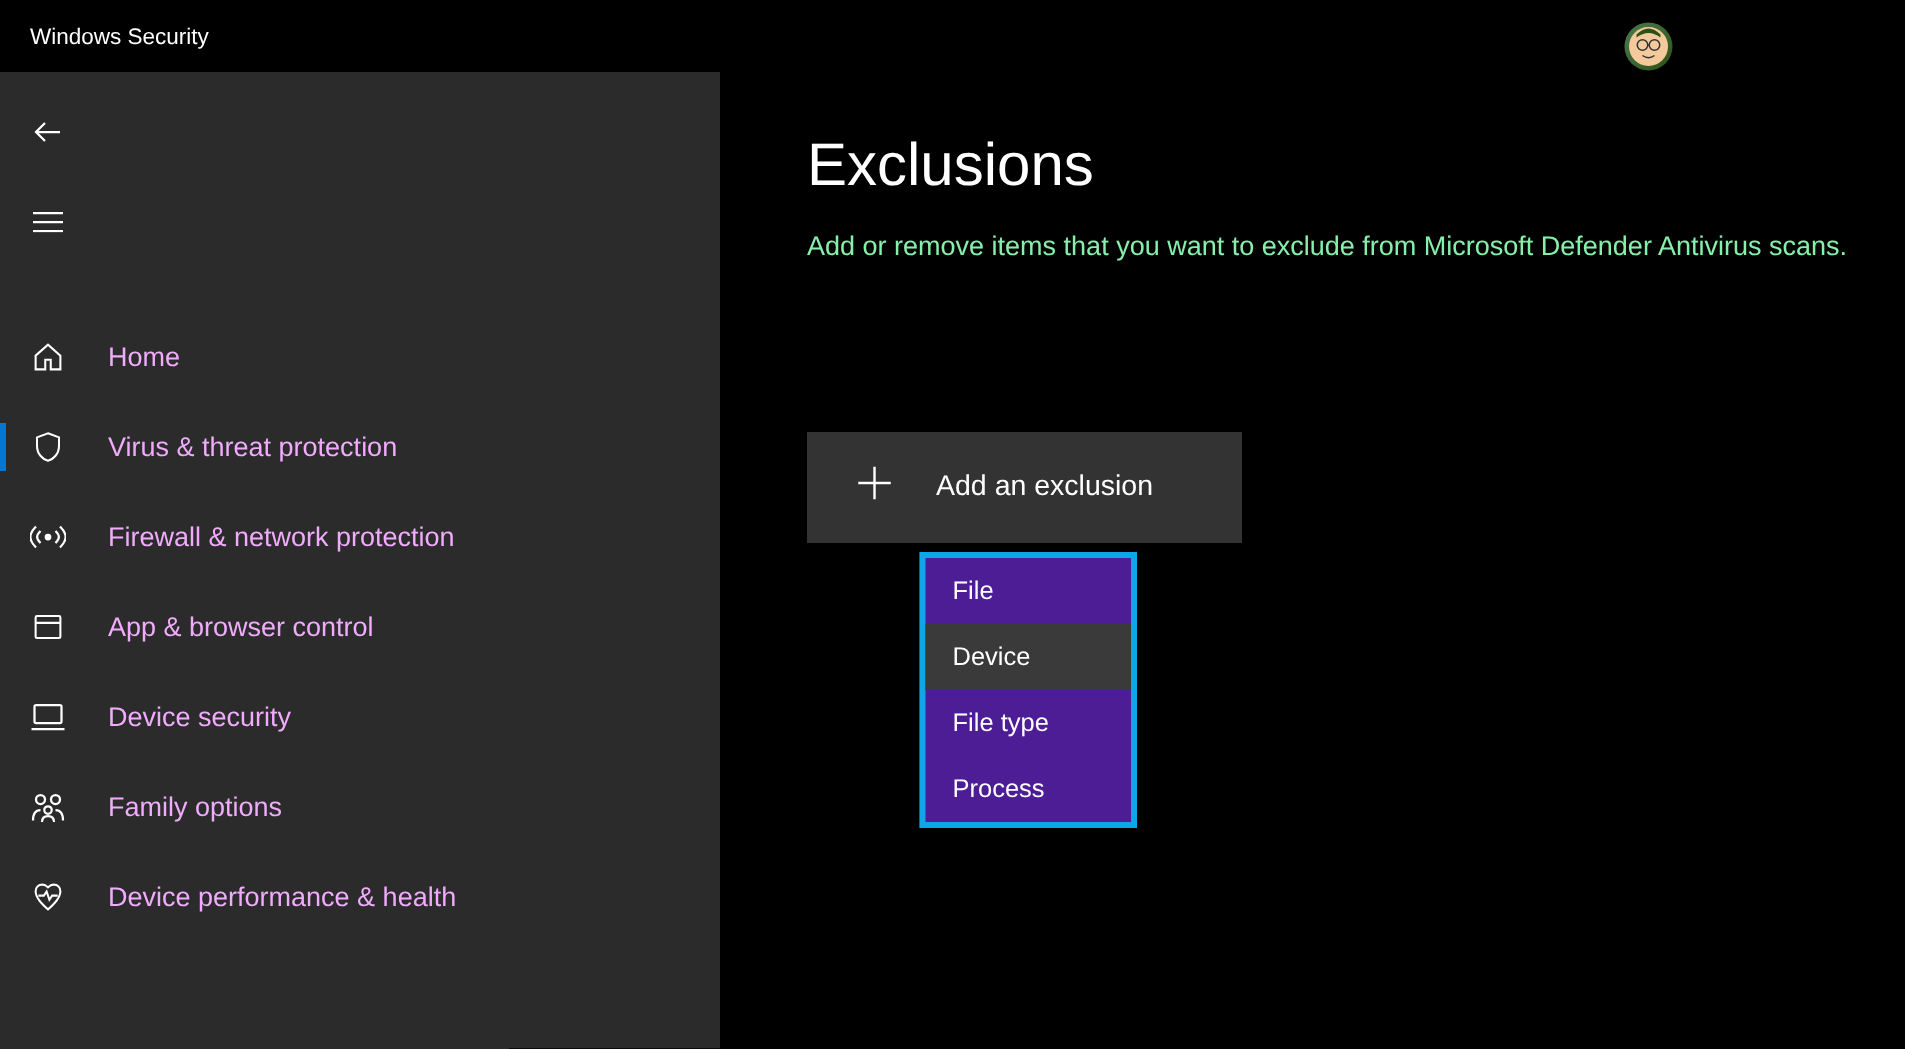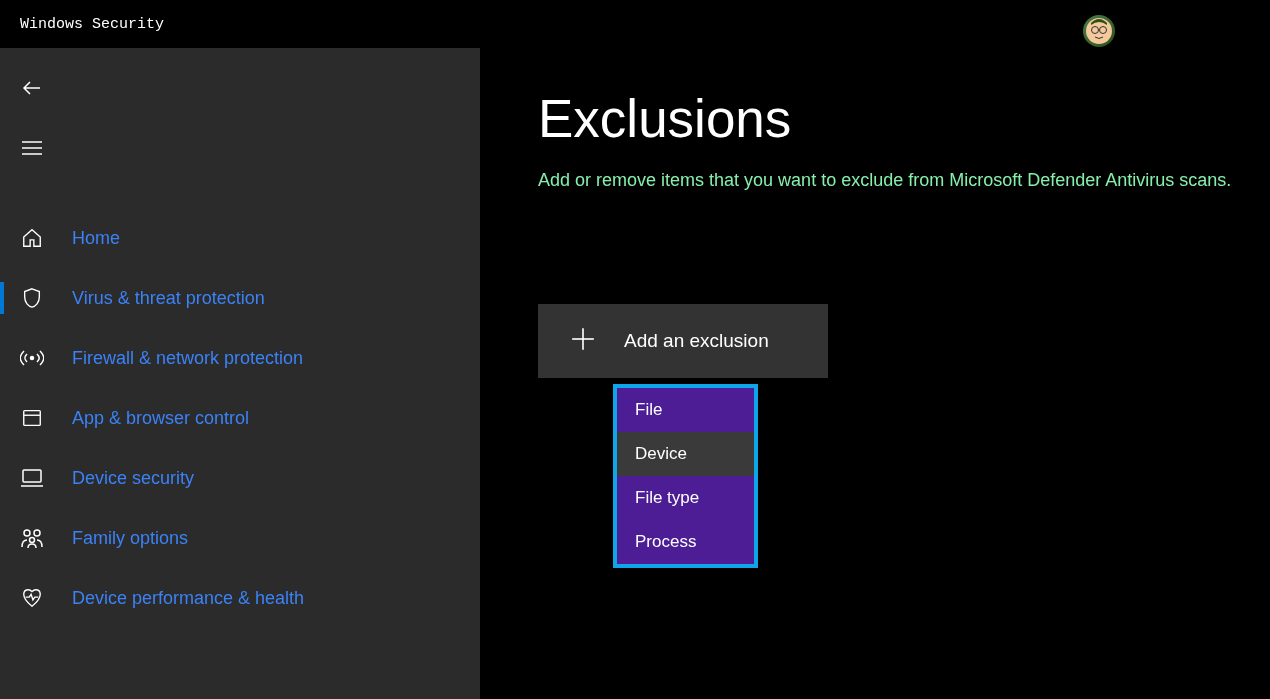--- a/index.html
+++ b/index.html
@@ -20,21 +20,20 @@
       height: 48px;
       display: flex;
       align-items: center;
       padding-left: 20px;
       background: #000000;
     }
     .titlebar-text {
       font-size: 15px;
       color: #ffffff;
       font-weight: 400;
-      font-family: Liberation Mono, monospace;
     }
     .avatar {
       position: absolute;
       right: 155px;
       top: 15px;
       width: 32px;
       height: 32px;
       border-radius: 50%;
       background: linear-gradient(135deg, #4a7c4e 0%, #2d5016 100%);
       display: flex;
@@ -110,29 +109,29 @@
       align-items: center;
       justify-content: center;
     }
     .nav-icon svg {
       stroke: #ffffff;
       fill: none;
       stroke-width: 1.5;
     }
     .nav-label {
       font-size: 18px;
-      color: #3b82f6;
+      color: #f0abfc;
     }
     .main {
       flex: 1;
       background: #000000;
       padding: 40px 20px 0 58px;
     }
     .page-title {
-      font-size: 53px;
+      font-size: 40px;
       font-weight: 300;
       color: #ffffff;
       margin-bottom: 18px;
     }
     .page-desc {
       font-size: 18px;
       color: #86efac;
       line-height: 1.5;
       max-width: 720px;
       margin-bottom: 110px;

